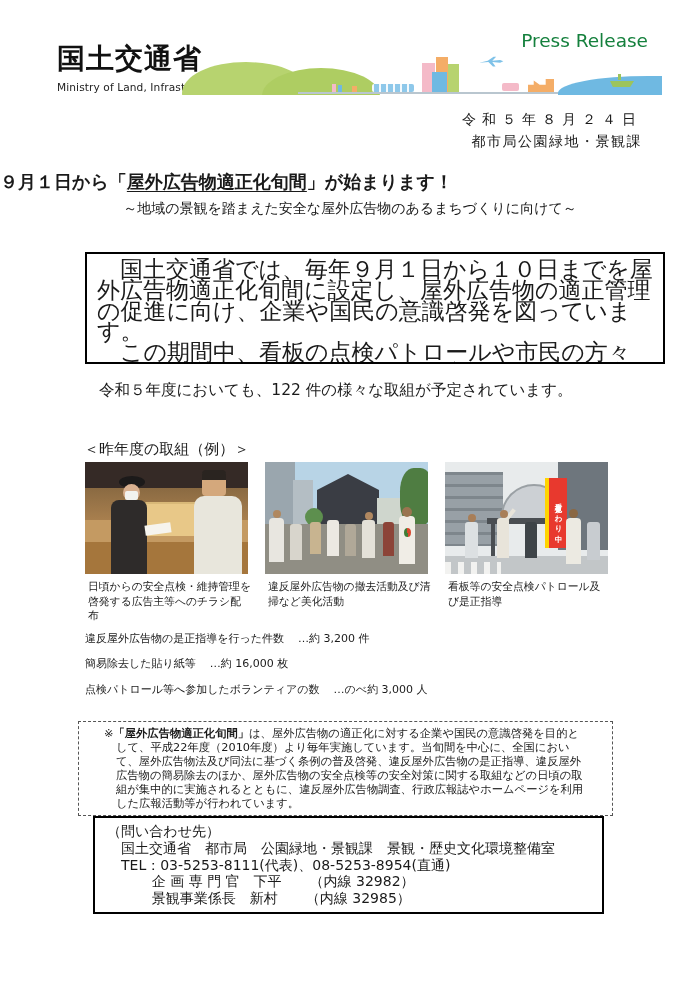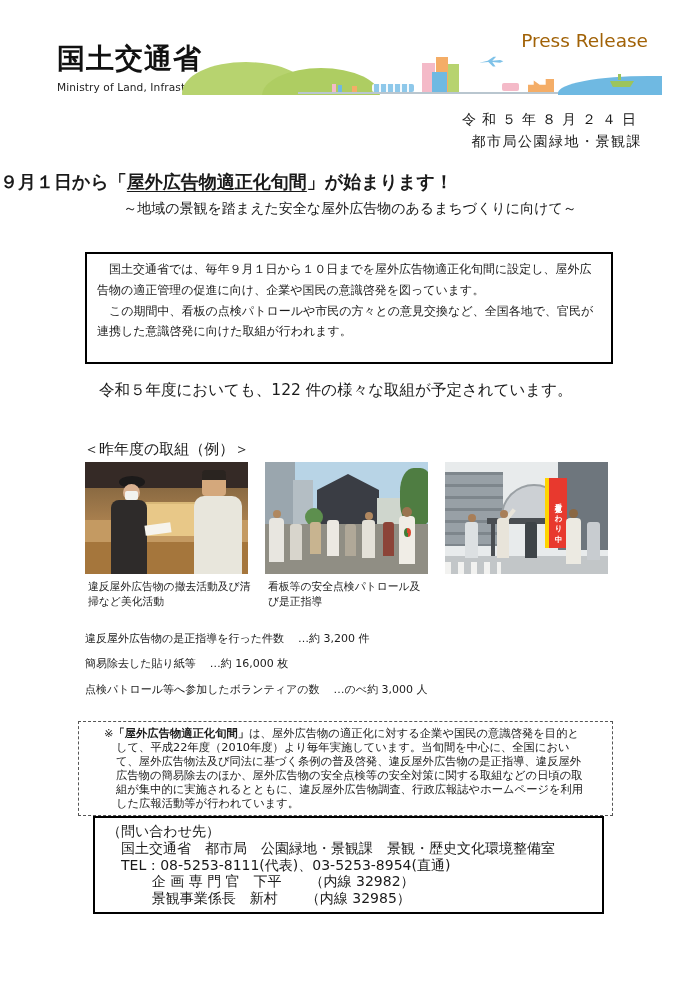--- a/index.html
+++ b/index.html
@@ -3,43 +3,43 @@
 <meta charset="utf-8">
 <style>
   html,body{margin:0;padding:0;background:#fff;}
   .page{position:relative;width:700px;height:995px;background:#ffffff;overflow:hidden;
         font-family:"DejaVu Sans","Liberation Sans",sans-serif;color:#1a1a1a;}
   .abs{position:absolute;}
 
   
   .logo-jp{font-size:28px;font-weight:700;letter-spacing:1px;color:#111;}
   .logo-en{font-size:10.6px;color:#222;margin-top:3px;letter-spacing:0.1px;}
-  .press-release{font-size:18.5px;color:#a16207;}
+  .press-release{font-size:18.5px;color:#15803d;}
 
   .illust{left:180px;top:48px;width:482px;height:47px;overflow:hidden;}
   .illust div{position:absolute;}
   .hill{border-radius:50%;background:#b7d36f;}
   .ground{background:#b9c6cf;}
   .train{background:#8ec8ea;border-radius:2px;
          background-image:repeating-linear-gradient(90deg,rgba(255,255,255,.9) 0 2px,transparent 2px 7px);}
   .water{background:#6fb9e2;border-top-left-radius:90px 17px;}
   .ship-hull{background:#9cc45c;clip-path:polygon(0 25%,100% 25%,84% 100%,12% 100%);}
   .factory{background:#f4ad67;clip-path:polygon(0 100%,0 45%,22% 45%,22% 12%,45% 45%,68% 45%,68% 0,100% 0,100% 100%);}
 
   
   .meta{right:58px;top:108px;text-align:right;line-height:22px;}
   .date{font-size:14px;letter-spacing:6px;}
   .dept{font-size:14px;letter-spacing:1.5px;}
   .title{left:0;top:170px;width:700px;font-size:18px;font-weight:700;}
   .title .hl{text-decoration:underline;text-underline-offset:3px;}
   .subtitle{left:0;top:200px;width:700px;text-align:center;font-size:14px;}
 
   
-  .summary-box{left:85px;top:252px;width:528px;height:112px;box-sizing:border-box;
-               border:2.5px solid #000;padding:5px 10px;font-size:12px;line-height:20.8px;overflow:hidden;}
+  .summary-box{left:85px;top:252px;width:580px;height:112px;box-sizing:border-box;
+               border:2.5px solid #000;padding:5px 10px;font-size:23px;line-height:20.8px;overflow:hidden;}
   .summary-box p{margin:0;text-indent:1em;}
 
   .plans{left:99px;top:379px;font-size:15.5px;line-height:22px;}
   .plans .l2{font-size:14.5px;}
   .examples-heading{left:84px;top:440px;font-size:15px;}
 
   
   .photo-row{left:85px;top:462px;display:flex;gap:17px;}
   .photo{position:relative;width:163px;height:112px;overflow:hidden;background:#ddd;flex:none;}
   .photo div{position:absolute;}
@@ -176,35 +176,36 @@
       <div style="left:80px;top:60px;width:12px;height:36px;background:#3e4448;border-radius:3px 3px 0 0;"></div>
       <div style="left:121px;top:56px;width:15px;height:46px;background:#eceae2;border-radius:4px 4px 0 0;"></div>
       <div style="right:8px;top:60px;width:13px;height:38px;background:#c8ccd0;border-radius:3px 3px 0 0;"></div>
       <div style="left:23px;top:52px;width:8px;height:8px;background:#a87e58;border-radius:50%;"></div>
       <div style="left:55px;top:48px;width:8px;height:8px;background:#a87e58;border-radius:50%;"></div>
       <div style="left:124px;top:47px;width:9px;height:9px;background:#8a6844;border-radius:50%;"></div>
     </figure>
   </div>
 
   <div class="abs caption-row">
+    <div class="caption">日頃からの安全点検・維持管理を啓発する広告主等へのチラシ配布</div>
     <div class="caption">違反屋外広告物の撤去活動及び清掃など美化活動</div>
     <div class="caption">看板等の安全点検パトロール及び是正指導</div>
   </div>
 
   <div class="abs stats">
     <div><span>違反屋外広告物の是正指導を行った件数</span><span class="stat-value">…約 3,200 件</span></div>
     <div><span>簡易除去した貼り紙等</span><span class="stat-value">…約 16,000 枚</span></div>
     <div><span>点検パトロール等へ参加したボランティアの数</span><span class="stat-value">…のべ約 3,000 人</span></div>
   </div>
 
   <div class="abs footnote">
     <p><span>※</span><b>「屋外広告物適正化旬間」</b><span>は、屋外広告物の適正化に対する企業や国民の意識啓発を目的として、平成22年度（2010年度）より毎年実施しています。当旬間を中心に、全国において、屋外広告物法及び同法に基づく条例の普及啓発、違反屋外広告物の是正指導、違反屋外広告物の簡易除去のほか、屋外広告物の安全点検等の安全対策に関する取組などの日頃の取組が集中的に実施されるとともに、違反屋外広告物調査、行政広報誌やホームページを利用した広報活動等が行われています。</span></p>
   </div>
 
   <div class="abs contact">
     <div>（問い合わせ先）</div>
     <div class="ind1">国土交通省　都市局　公園緑地・景観課　景観・歴史文化環境整備室</div>
-    <div class="ind1">TEL：08-5253-8111(代表)、03-5253-8954(直通)</div>
+    <div class="ind1">TEL：03-5253-8111(代表)、08-5253-8954(直通)</div>
     <div class="ind3">企 画 専 門 官　下平　　（内線 32982）</div>
     <div class="ind3">景観事業係長　新村　　（内線 32985）</div>
   </div>
 
 </div>
 
 </body></html>

